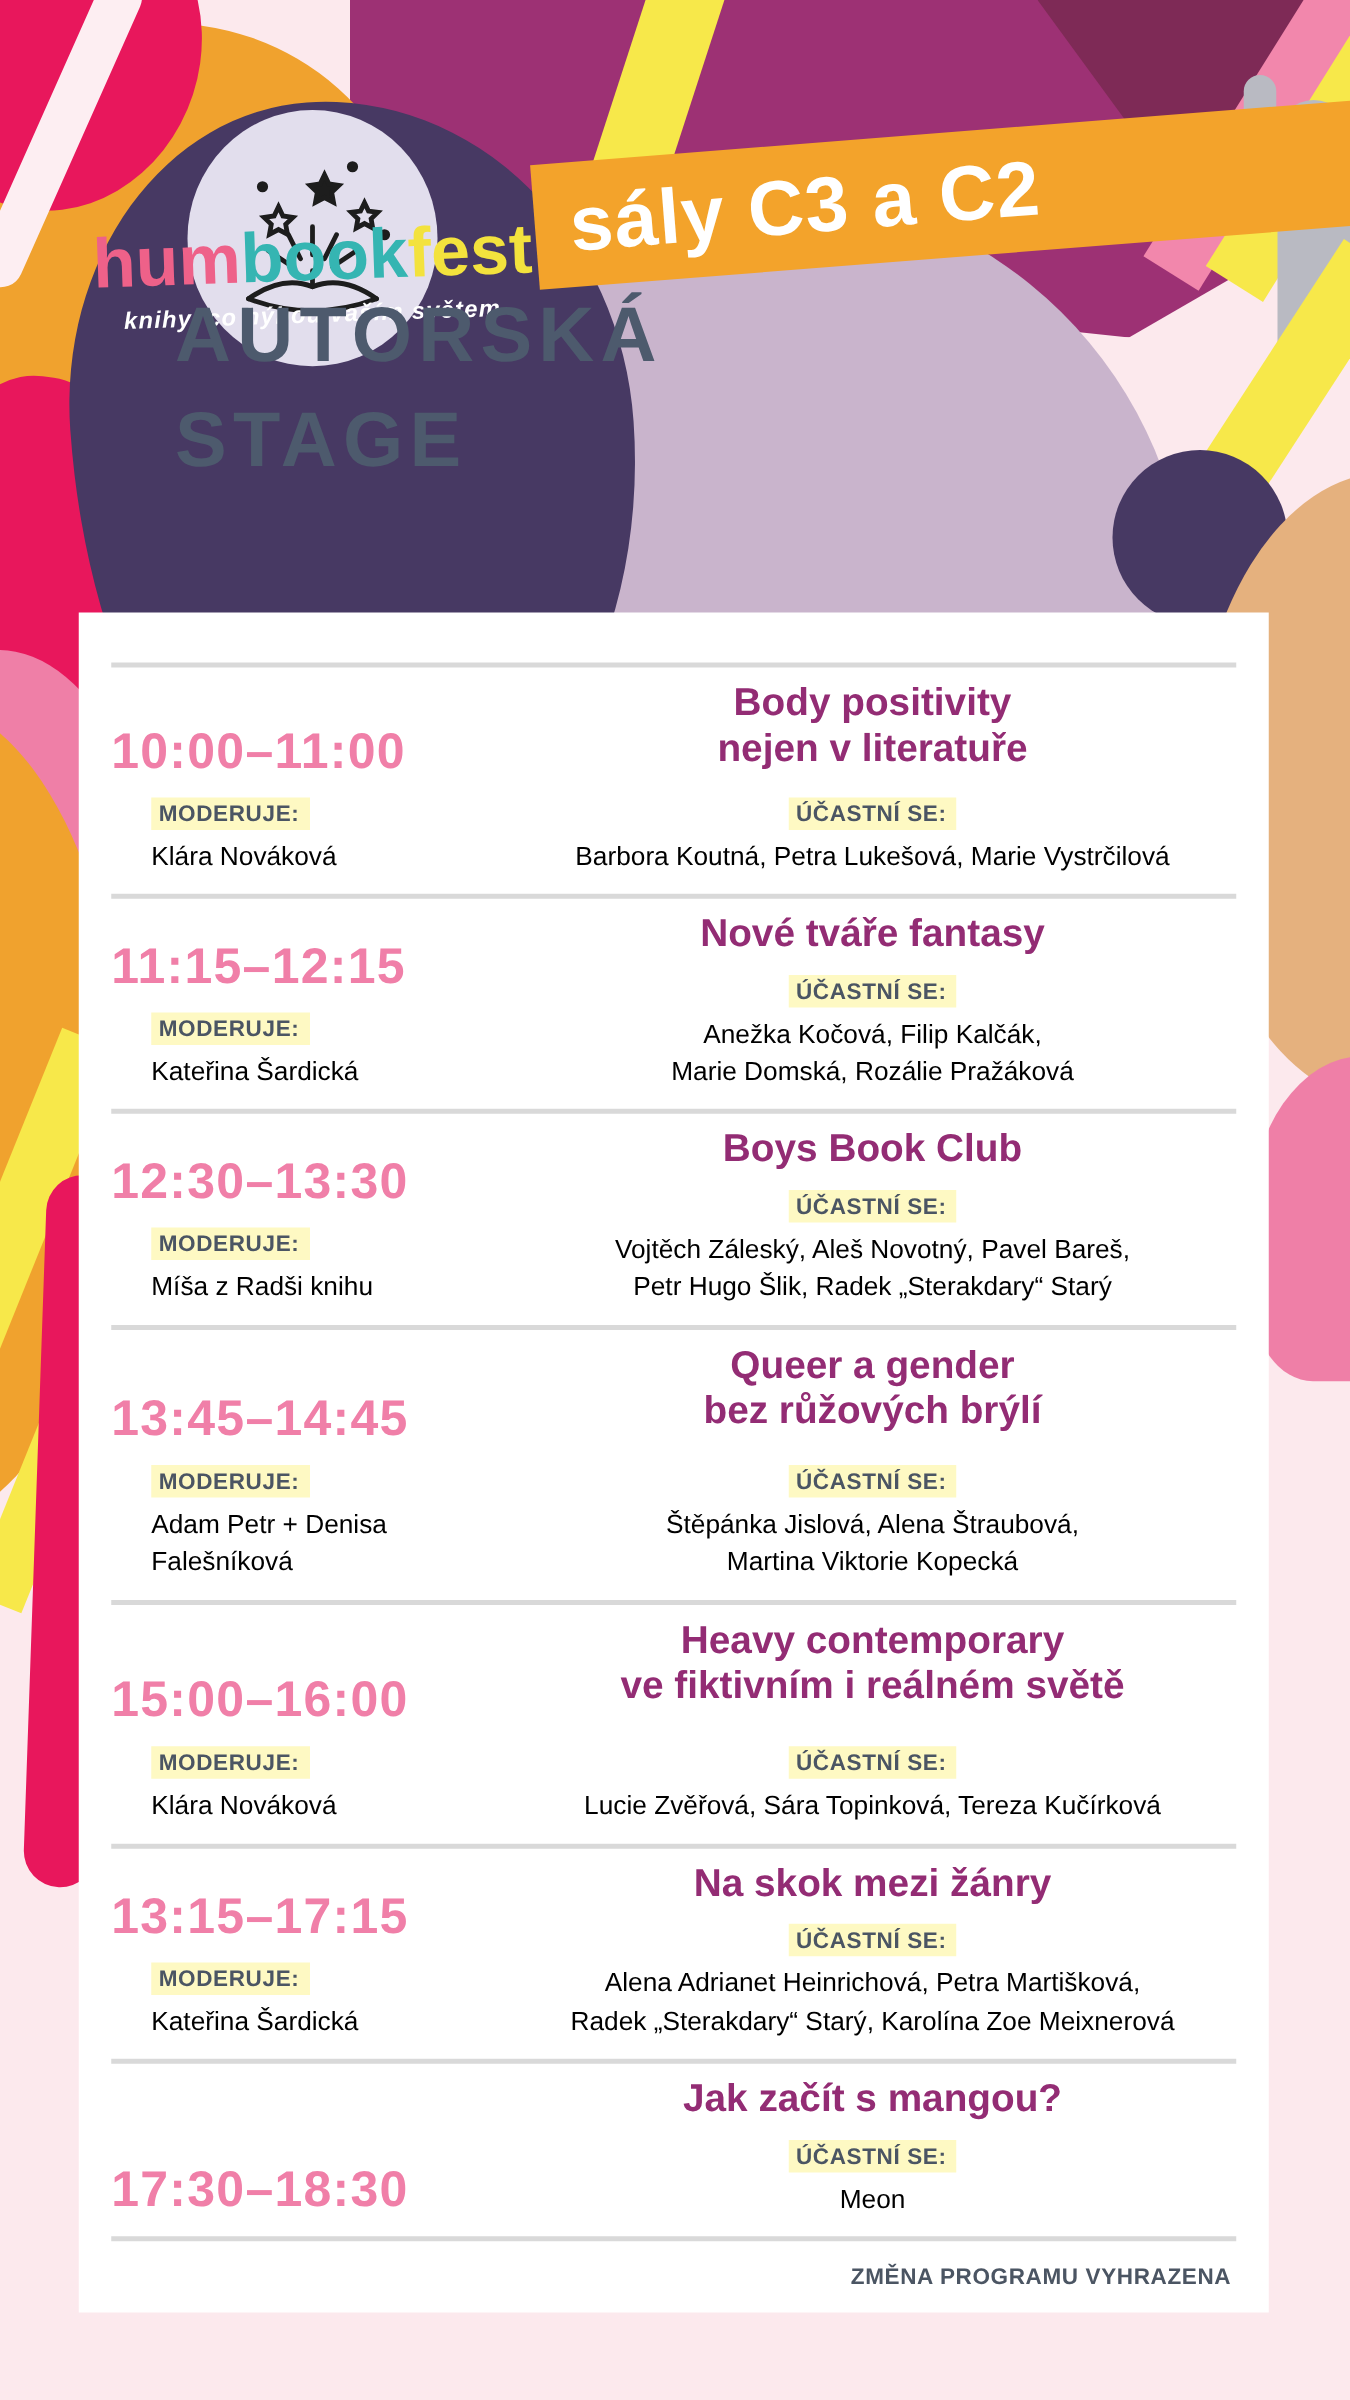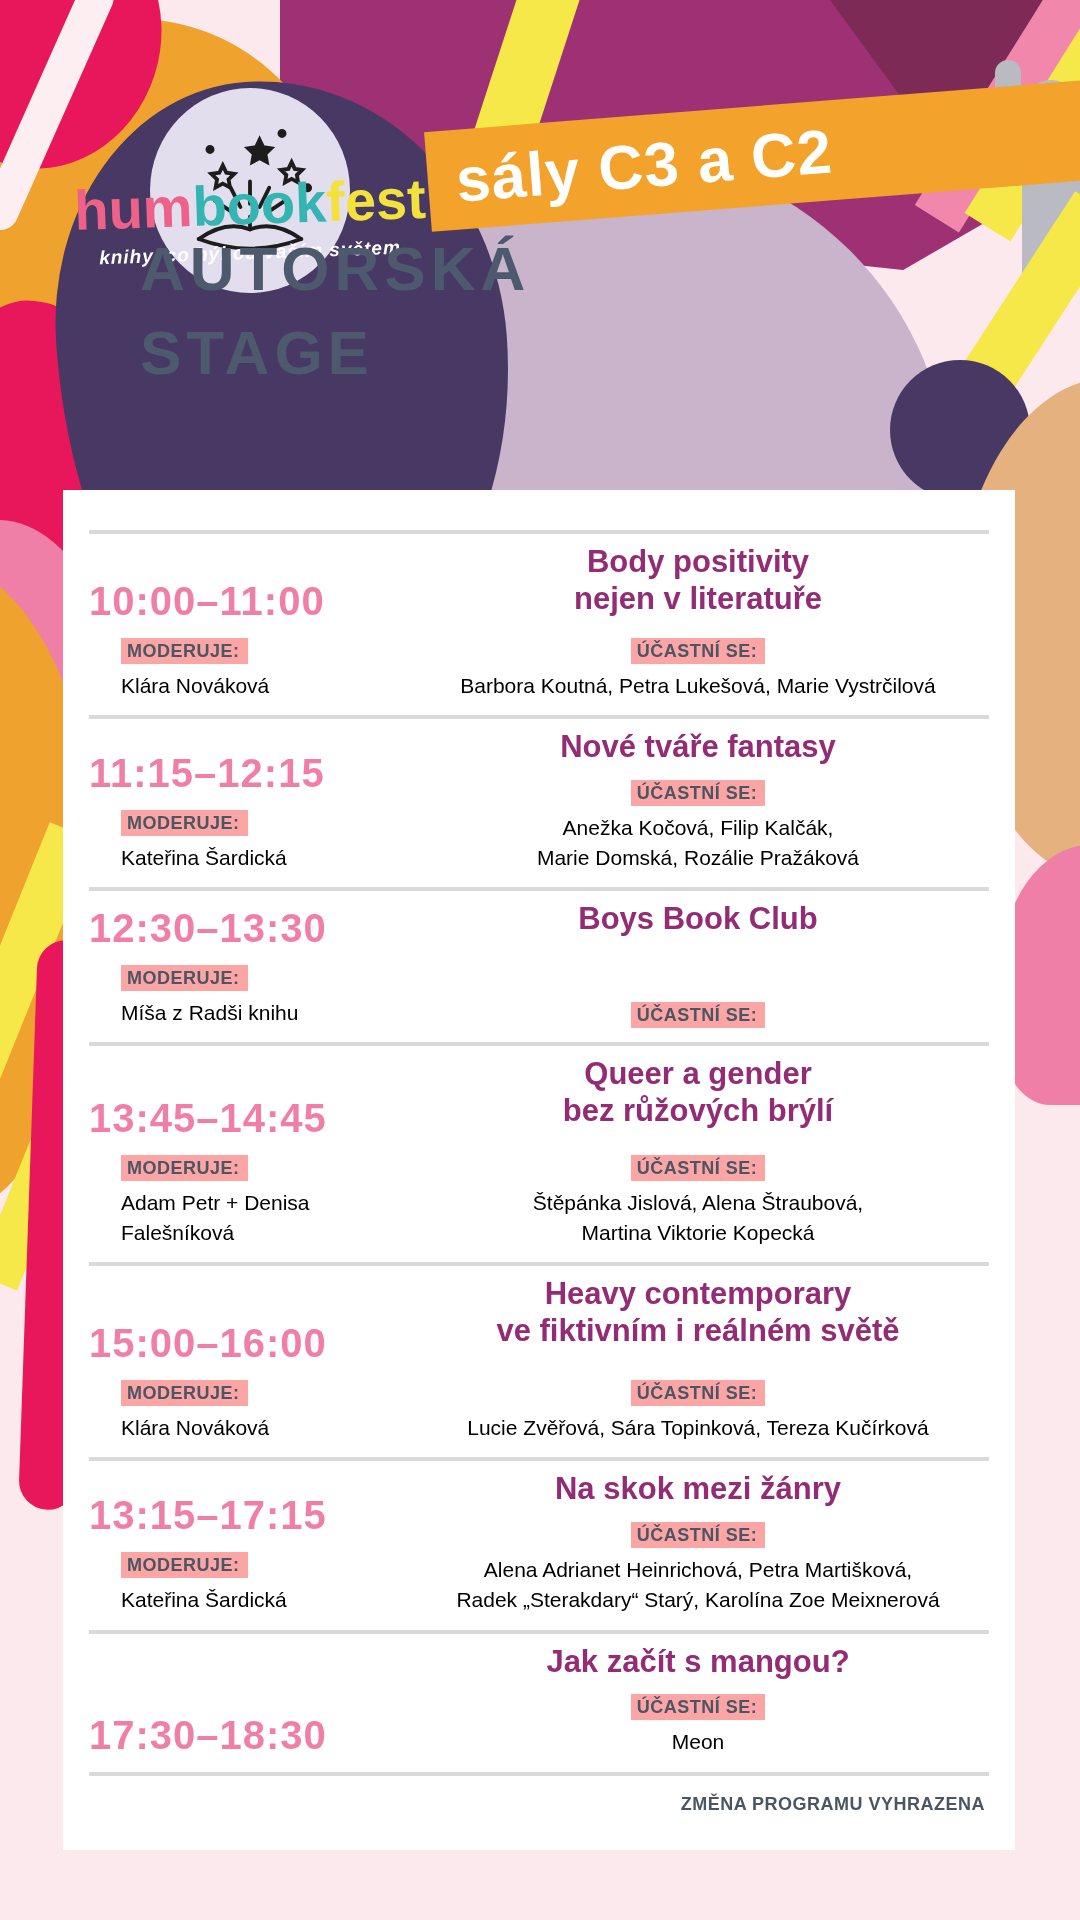--- a/index.html
+++ b/index.html
@@ -81,21 +81,21 @@
   
   .panel{position:absolute;left:63px;top:490px;width:952px;height:1360px;background:#ffffff;
     box-sizing:border-box;padding:40px 26px 0 26px;z-index:5;}
   .row{display:flex;border-top:4px solid #d9d9d9;box-sizing:border-box;padding:10px 0 14px 0;}
   .col-left{width:322px;display:flex;flex-direction:column;justify-content:flex-end;}
   .col-right{flex:1;display:flex;flex-direction:column;justify-content:space-between;padding-right:4px;text-align:center;}
   .time{color:#f07fa8;font-weight:bold;font-size:40px;letter-spacing:1px;white-space:nowrap;}
   .session-title{color:#932c74;font-weight:bold;font-size:31px;line-height:1.18;white-space:pre-line;}
   .block{margin-top:14px;}
   .mod-block{padding-left:32px;}
-  .tag-label{display:inline-block;background:#fca5a5;color:#4b5563;font-weight:bold;
+  .tag-label{display:inline-block;background:#fef9c3;color:#4b5563;font-weight:bold;
     font-size:18px;letter-spacing:0.5px;padding:3px 8px 2px 6px;}
   .person{color:#000000;font-weight:normal;font-size:21px;margin-top:7px;line-height:1.45;white-space:pre-line;}
   .final-divider{height:4px;background:#d9d9d9;}
   .footer-note{text-align:right;color:#4b5563;font-size:18px;font-weight:bold;
     letter-spacing:0.5px;margin:18px 4px 0 0;}
 </style>
 </head>
 <body>
 
 <div class="poster">
@@ -208,20 +208,22 @@
       <div class="time">12:30–13:30</div>
       <div class="block mod-block">
         <span class="tag-label">MODERUJE:</span>
         <div class="person">Míša z Radši knihu</div>
       </div>
     </div>
     <div class="col-right">
       <div class="session-title">Boys Book Club</div>
       <div class="block">
         <span class="tag-label">ÚČASTNÍ SE:</span>
+        <div class="person">Vojtěch Záleský, Aleš Novotný, Pavel Bareš,
+Petr Hugo Šlik, Radek „Sterakdary“ Starý</div>
       </div>
     </div>
   </div>
 
   <div class="row" style="min-height: 220px;">
     <div class="col-left">
       <div class="time">13:45–14:45</div>
       <div class="block mod-block">
         <span class="tag-label">MODERUJE:</span>
         <div class="person">Adam Petr + Denisa Falešníková</div>

